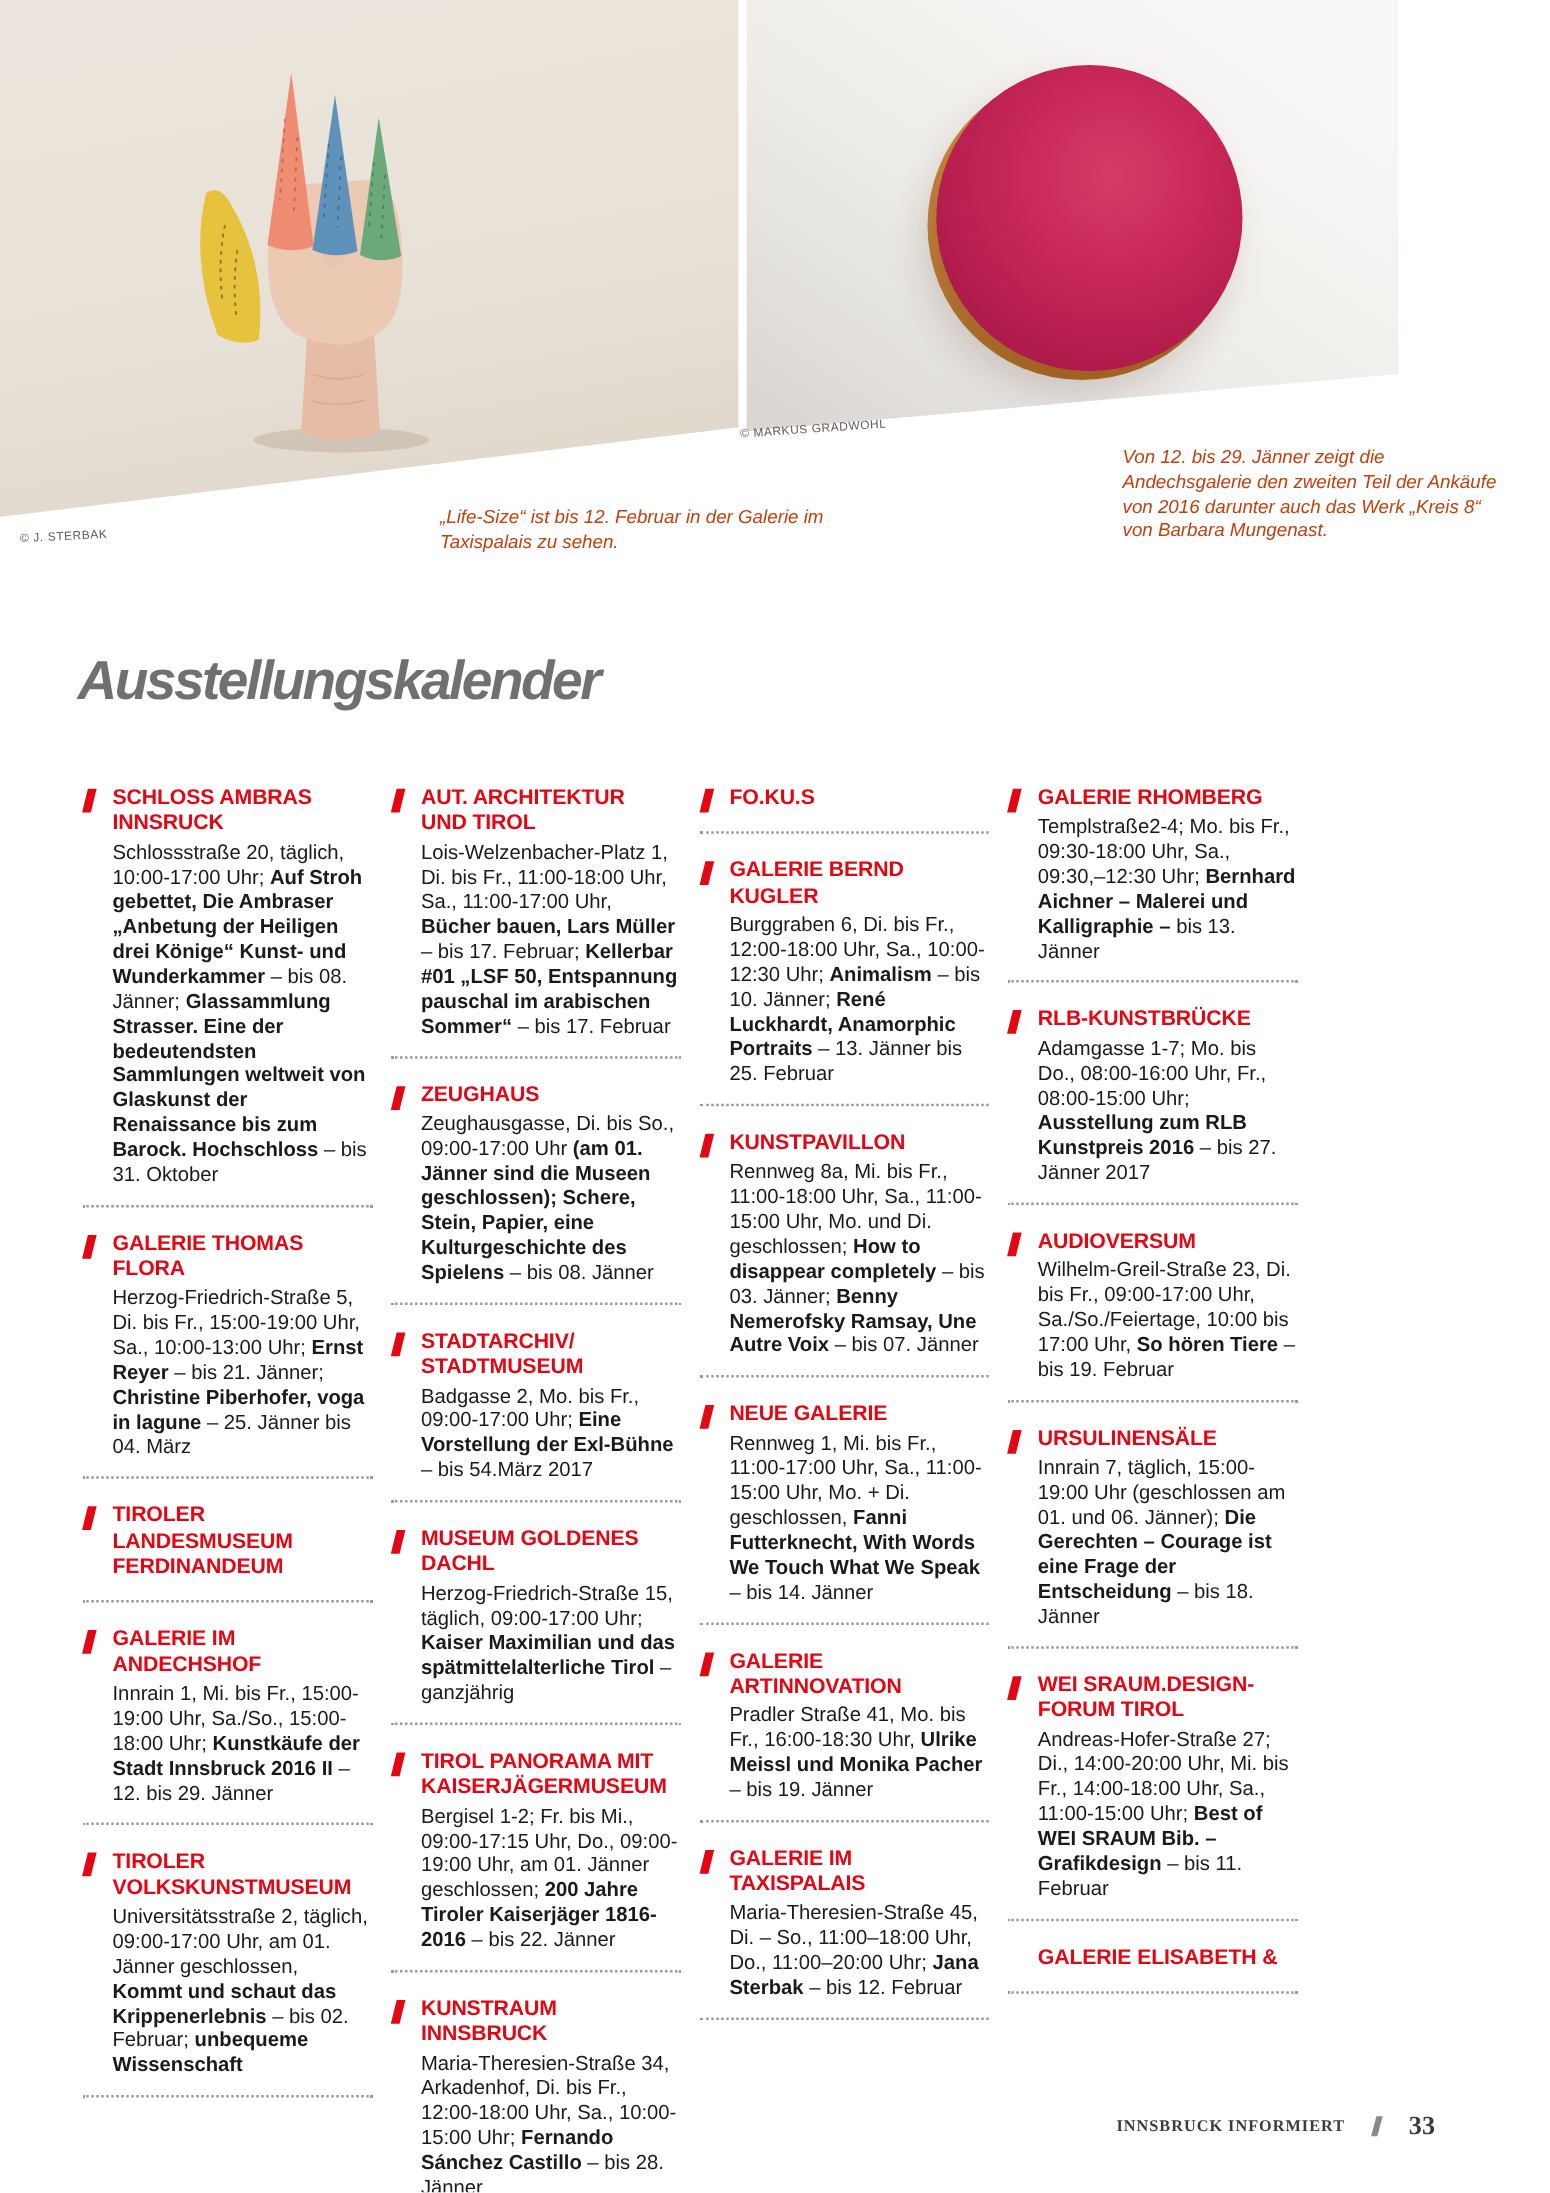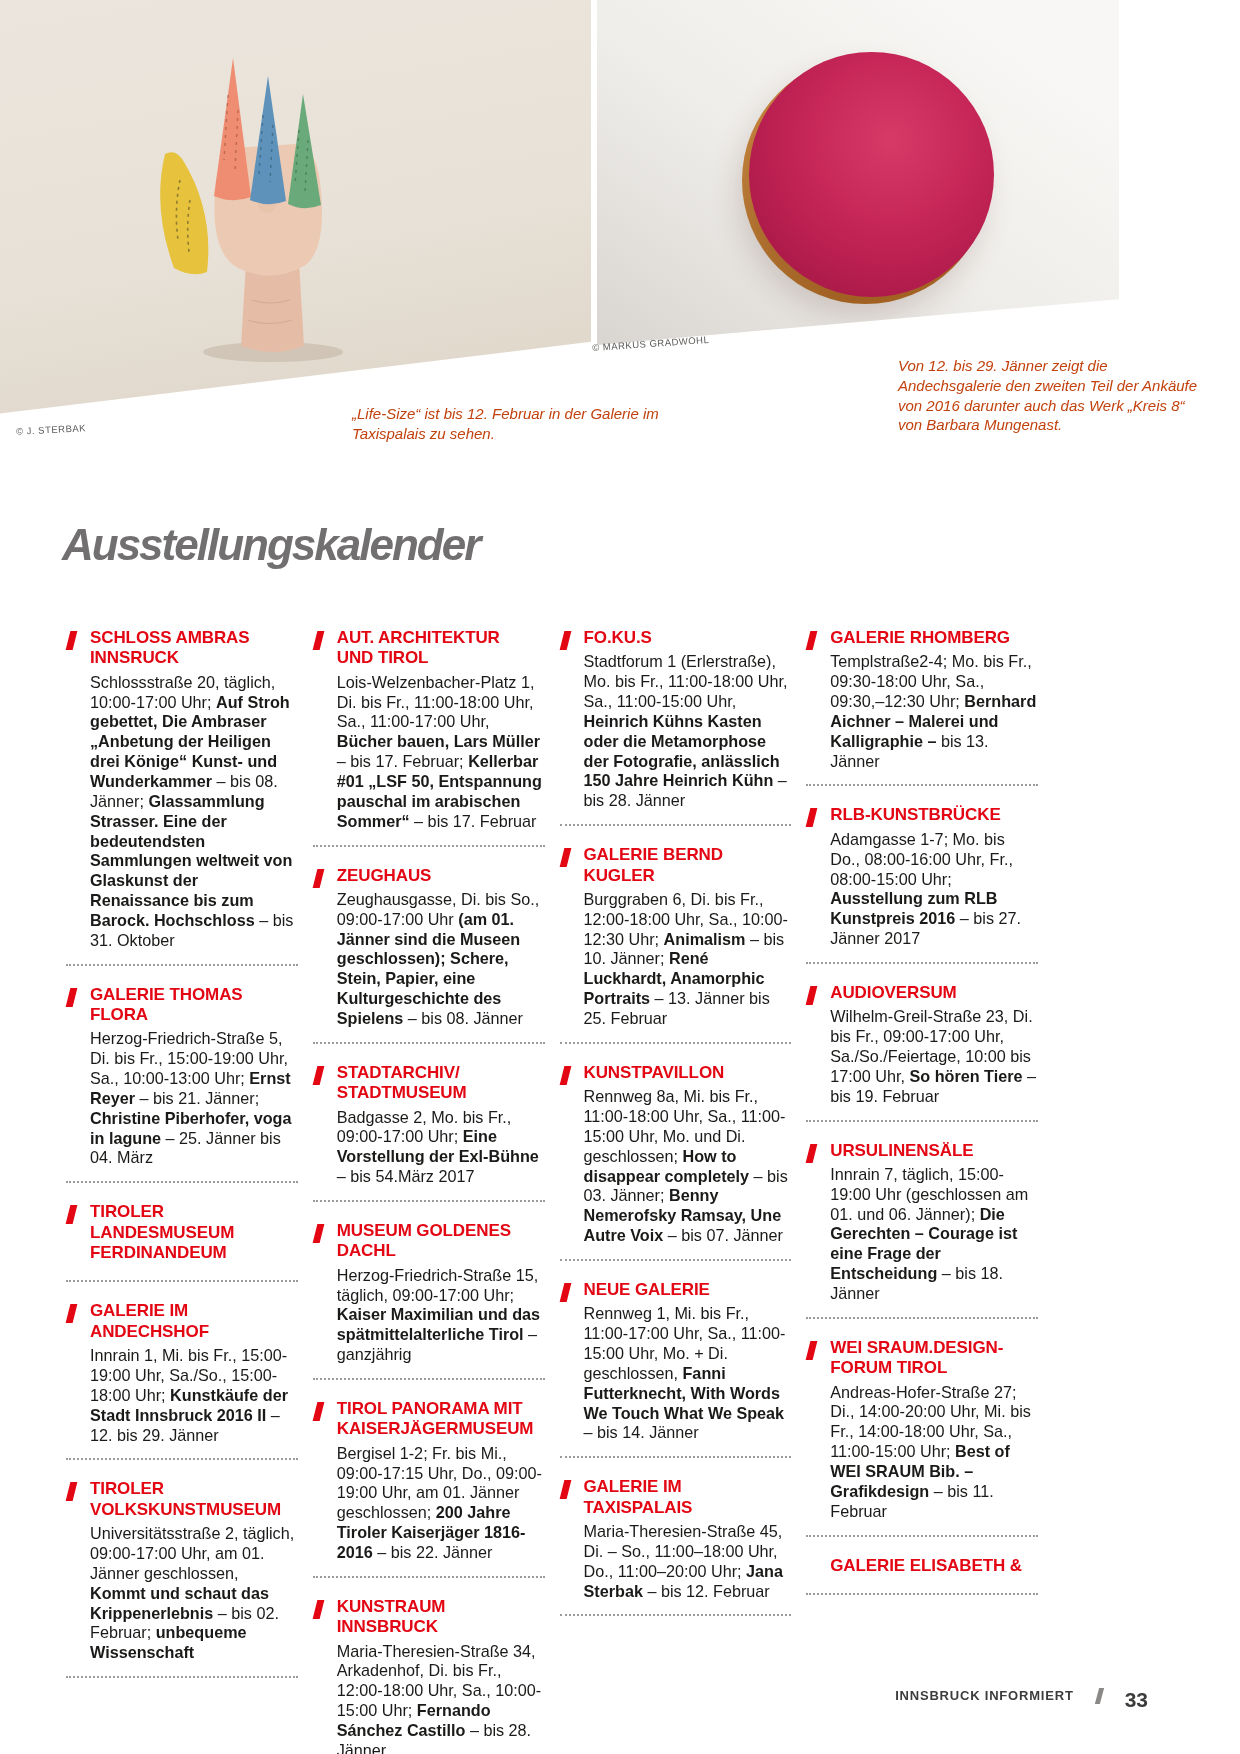--- a/index.html
+++ b/index.html
@@ -37,21 +37,21 @@
     border-bottom:2px dotted #9c9b99;}
   .slash{position:absolute;left:2px;top:3px;width:7px;height:19px;background:#e30613;
     transform:skewX(-14deg);}
   .entry-title{margin:0 0 4px 0;font-size:17px;line-height:1.2;font-weight:700;
     color:#e30613;letter-spacing:-.1px;}
   .entry-title span{display:block;}
   .entry-body{margin:0;font-size:16.2px;line-height:1.225;color:#1a1a18;}
   .entry-body b{font-weight:700;}
 
   
-  .page-footer{position:absolute;top:1688px;right:92px;display:flex;gap:23px;}
+  .page-footer{position:absolute;top:1688px;right:92px;display:flex;align-items:center;gap:23px;font-family:Liberation Serif, serif;}
   .footer-mag{font-size:13px;font-weight:700;letter-spacing:.8px;color:#3d3c3b;}
   .footer-slash{display:inline-block;width:5px;height:16px;background:#8a8988;transform:skewX(-15deg);}
   .footer-page{font-size:21px;font-weight:700;color:#3d3c3b;}
 </style>
 </head>
 <body>
 
 <div class="page">
 
   <header>
@@ -174,21 +174,20 @@
           </h3>
           <p class="entry-body"><span>Maria-Theresien-Straße 34, Arkadenhof, Di. bis Fr., 12:00-18:00 Uhr, Sa., 10:00-15:00 Uhr; </span><b>Fernando Sánchez Castillo</b><span> – bis 28. Jänner</span></p>
         </article>
       </div>
       <div class="col">
         <article class="entry">
           <span class="slash"></span>
           <h3 class="entry-title">
             <span>FO.KU.S</span>
           </h3>
-          <p class="entry-body"><span>Stadtforum 1 (Erlerstraße), Mo. bis Fr., 11:00-18:00 Uhr, Sa., 11:00-15:00 Uhr, </span><b>Heinrich Kühns Kasten oder die Metamorphose der Fotografie, anlässlich 150 Jahre Heinrich Kühn</b><span> – bis 28. Jänner</span></p>
         </article>
         <article class="entry">
           <span class="slash"></span>
           <h3 class="entry-title">
             <span>GALERIE BERND KUGLER</span>
           </h3>
           <p class="entry-body"><span>Burggraben 6, Di. bis Fr., 12:00-18:00 Uhr, Sa., 10:00-12:30 Uhr; </span><b>Animalism</b><span> – bis 10. Jänner; </span><b>René Luckhardt, Anamorphic Portraits</b><span> – 13. Jänner bis 25. Februar</span></p>
         </article>
         <article class="entry">
           <span class="slash"></span>
@@ -196,20 +195,27 @@
             <span>KUNSTPAVILLON</span>
           </h3>
           <p class="entry-body"><span>Rennweg 8a, Mi. bis Fr., 11:00-18:00 Uhr, Sa., 11:00-15:00 Uhr, Mo. und Di. geschlossen; </span><b>How to disappear completely</b><span> – bis 03. Jänner; </span><b>Benny Nemerofsky Ramsay, Une Autre Voix</b><span> – bis 07. Jänner</span></p>
         </article>
         <article class="entry">
           <span class="slash"></span>
           <h3 class="entry-title">
             <span>NEUE GALERIE</span>
           </h3>
           <p class="entry-body"><span>Rennweg 1, Mi. bis Fr., 11:00-17:00 Uhr, Sa., 11:00-15:00 Uhr, Mo. + Di. geschlossen, </span><b>Fanni Futterknecht, With Words We Touch What We Speak</b><span> – bis 14. Jänner</span></p>
+        </article>
+        <article class="entry">
+          <span class="slash"></span>
+          <h3 class="entry-title">
+            <span>GALERIE ARTINNOVATION</span>
+          </h3>
+          <p class="entry-body"><span>Pradler Straße 41, Mo. bis Fr., 16:00-18:30 Uhr, </span><b>Ulrike Meissl und Monika Pacher</b><span> – bis 19. Jänner</span></p>
         </article>
         <article class="entry">
           <span class="slash"></span>
           <h3 class="entry-title">
             <span>GALERIE IM TAXISPALAIS</span>
           </h3>
           <p class="entry-body"><span>Maria-Theresien-Straße 45, Di. – So., 11:00–18:00 Uhr, Do., 11:00–20:00 Uhr; </span><b>Jana Sterbak</b><span> – bis 12. Februar</span></p>
         </article>
       </div>
       <div class="col">

